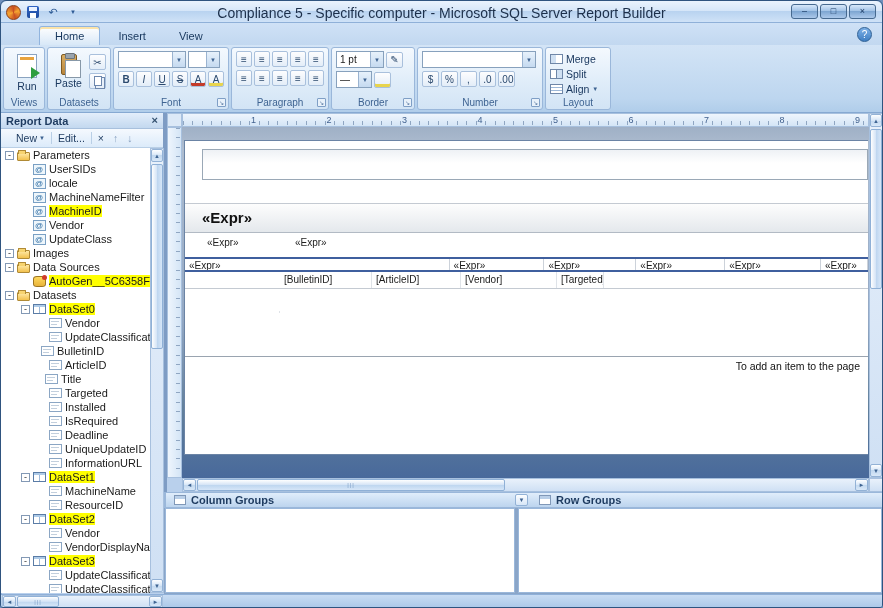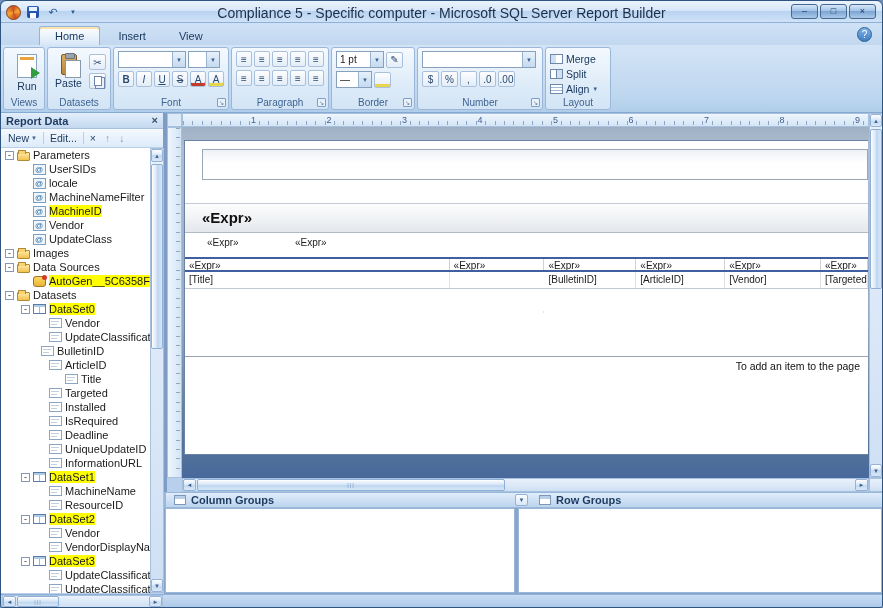--- a/index.html
+++ b/index.html
@@ -49,21 +49,21 @@
 .ic-copy{width:8px;height:10px;border:1px solid #6d87ad;background:#fff;box-shadow:2px 2px 0 0 #e8f0f9,2px 2px 0 1px #6d87ad}
 .colbar{box-shadow:inset 0 -3px 0 var(--bar)}
 .ic-merge{width:13px;height:10px;border:1px solid #6f87a8;background:linear-gradient(90deg,#cfe0f2 50%,#fff 50%)}
 .ic-split{width:13px;height:10px;border:1px solid #6f87a8;background:linear-gradient(90deg,#fff 46%,#6f87a8 46%,#6f87a8 54%,#cfe0f2 54%)}
 .ic-align{width:13px;height:10px;border:1px solid #6f87a8;background:repeating-linear-gradient(180deg,#fff 0 2px,#9db8d8 2px 3px)}
 
 
 .panel{position:absolute;left:0;top:112px;width:163px;height:480px;background:#fff;border-right:1px solid #7e9cc4}
 .panel-header{height:16px;background:linear-gradient(#e3eefb,#c3d8ef);border-bottom:1px solid #a8c0dd;display:flex;align-items:center;padding:0 5px;color:#1d3a5f;font-weight:bold;font-size:11px}
 .panel-close{margin-left:auto;font-size:11px;color:#33506f;line-height:1}
-.panel-toolbar{height:19px;background:linear-gradient(#f5f9fe,#dcebfa);border-bottom:1px solid #b9cfe6;display:flex;align-items:center;gap:3px;padding:0 4px;font-size:10.5px}
+.panel-toolbar{height:19px;background:linear-gradient(#f5f9fe,#dcebfa);border-bottom:1px solid #b9cfe6;display:flex;align-items:center;gap:3px;padding:0 12px;font-size:10.5px}
 .tbtn{display:inline-flex;align-items:center;gap:2px;padding:1px 3px;border-radius:2px;color:#1d3a5f}
 .tbtn.dim{color:#8aa3c2}
 .tsep{width:1px;height:12px;background:#b9cfe6}
 .tree{position:absolute;left:0;top:35px;width:149px;height:445px;overflow:hidden;background:#fff}
 .trow{height:14px;display:flex;align-items:center;gap:3px;white-space:nowrap;overflow:hidden}
 .expander{flex:0 0 9px;width:9px;height:9px;border:1px solid #8399b5;background:#fff;font-size:9px;line-height:7px;text-align:center;color:#333}
 .expander.none{visibility:hidden}
 .tlabel{font-size:11px}
 .tlabel.hl{background:#ffff00}
 .ticon{flex:0 0 13px;height:11px;position:relative}
@@ -365,21 +365,21 @@
         <div class="trow" style="padding-left: 28px;">
           <span class="expander none"></span>
           <span class="ticon field"></span>
           <span class="tlabel">BulletinID</span>
         </div>
         <div class="trow" style="padding-left: 36px;">
           <span class="expander none"></span>
           <span class="ticon field"></span>
           <span class="tlabel">ArticleID</span>
         </div>
-        <div class="trow" style="padding-left: 52px;">
+        <div class="trow" style="padding-left: 32px;">
           <span class="expander none"></span>
           <span class="ticon field"></span>
           <span class="tlabel">Title</span>
         </div>
         <div class="trow" style="padding-left: 36px;">
           <span class="expander none"></span>
           <span class="ticon field"></span>
           <span class="tlabel">Targeted</span>
         </div>
         <div class="trow" style="padding-left: 36px;">
@@ -486,21 +486,20 @@
         <div class="rtable">
           <div class="thead">
               <span class="cell" style="width: 265px;">«Expr»</span>
               <span class="cell" style="width: 95px;">«Expr»</span>
               <span class="cell" style="width: 92px;">«Expr»</span>
               <span class="cell" style="width: 89px;">«Expr»</span>
               <span class="cell" style="width: 96px;">«Expr»</span>
               <span class="cell" style="width: 47px;">«Expr»</span>
             </div>
           <div class="tdata">
-              <span class="cell" style="width: 265px;">[Title]</span>
               <span class="cell" style="width: 95px; margin-top: 39px;">[UpdateClassificatio</span>
               <span class="cell" style="width: 92px;">[BulletinID]</span>
               <span class="cell" style="width: 89px;">[ArticleID]</span>
               <span class="cell" style="width: 96px;">[Vendor]</span>
               <span class="cell" style="width: 47px;">[Targeted]</span>
             </div>
         </div>
         <div class="hintline"></div>
         <div class="hint">To add an item to the page</div>
       </div>

